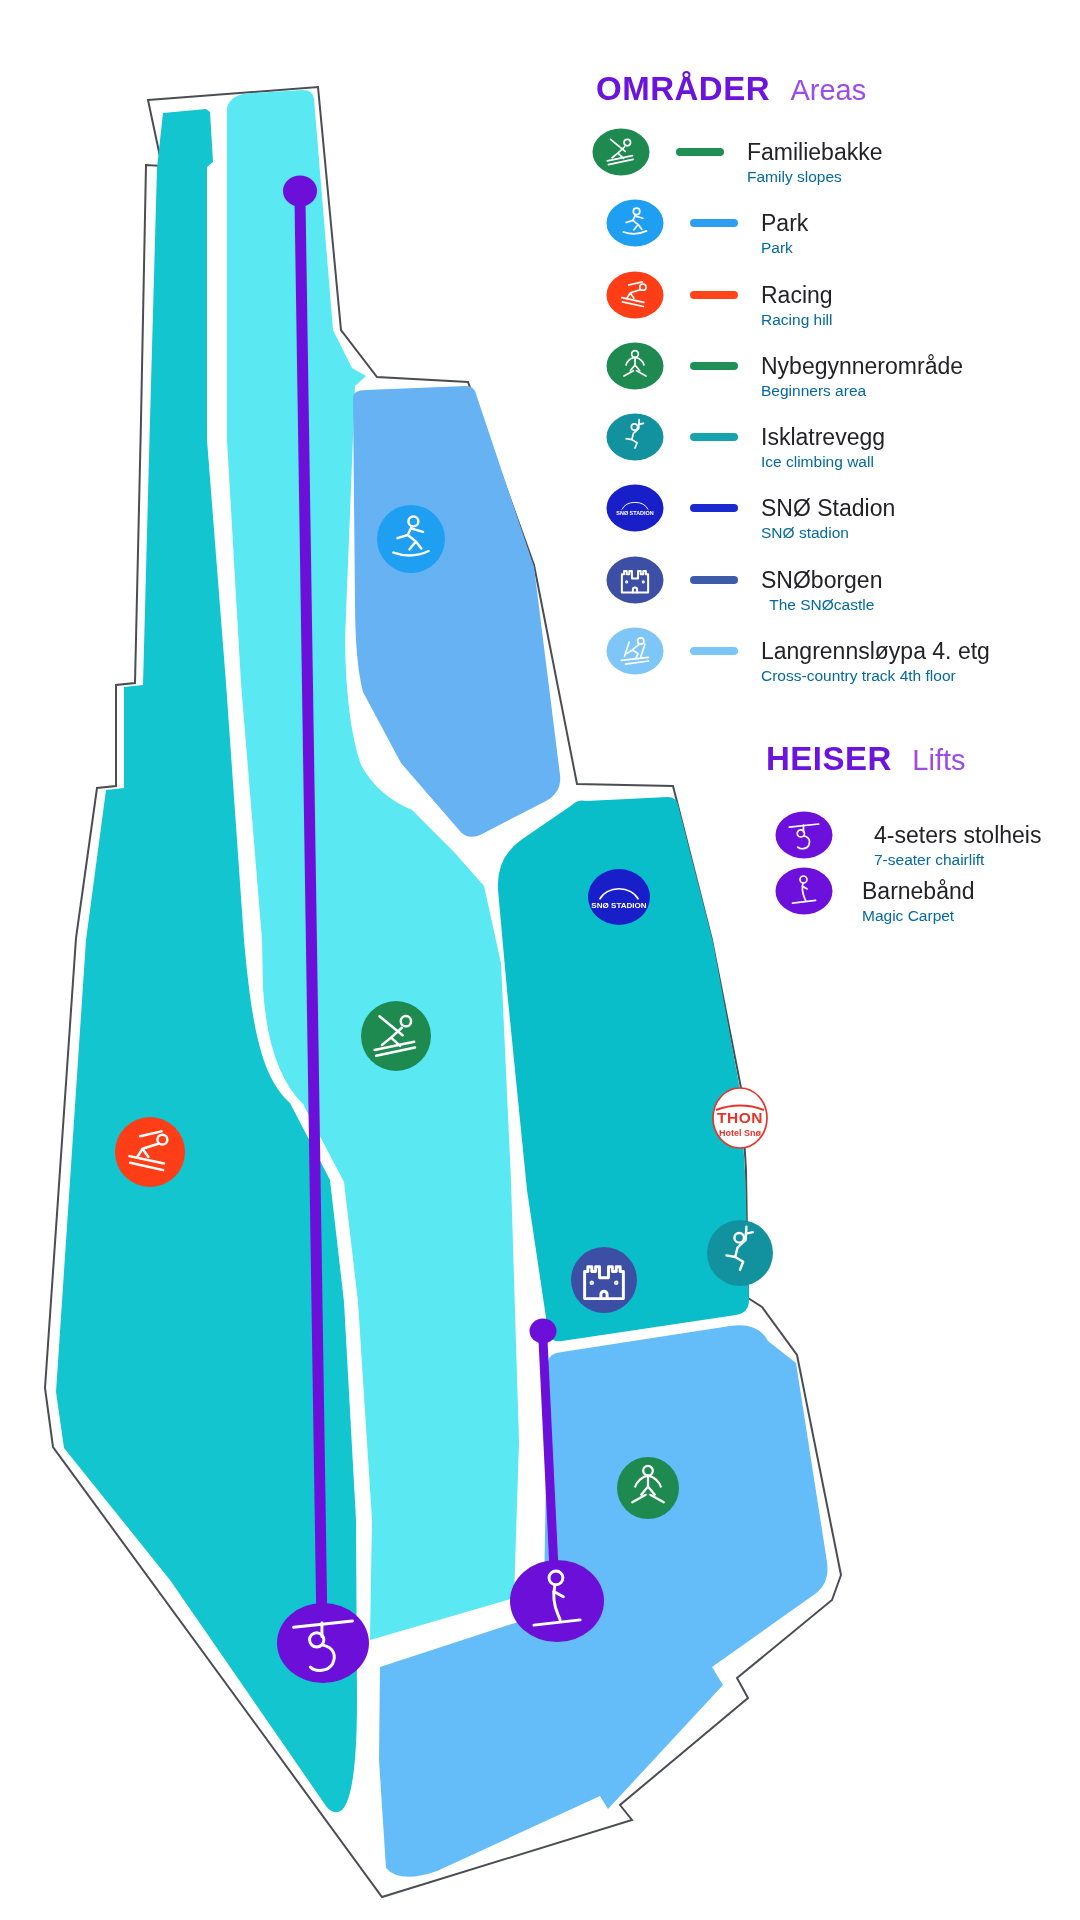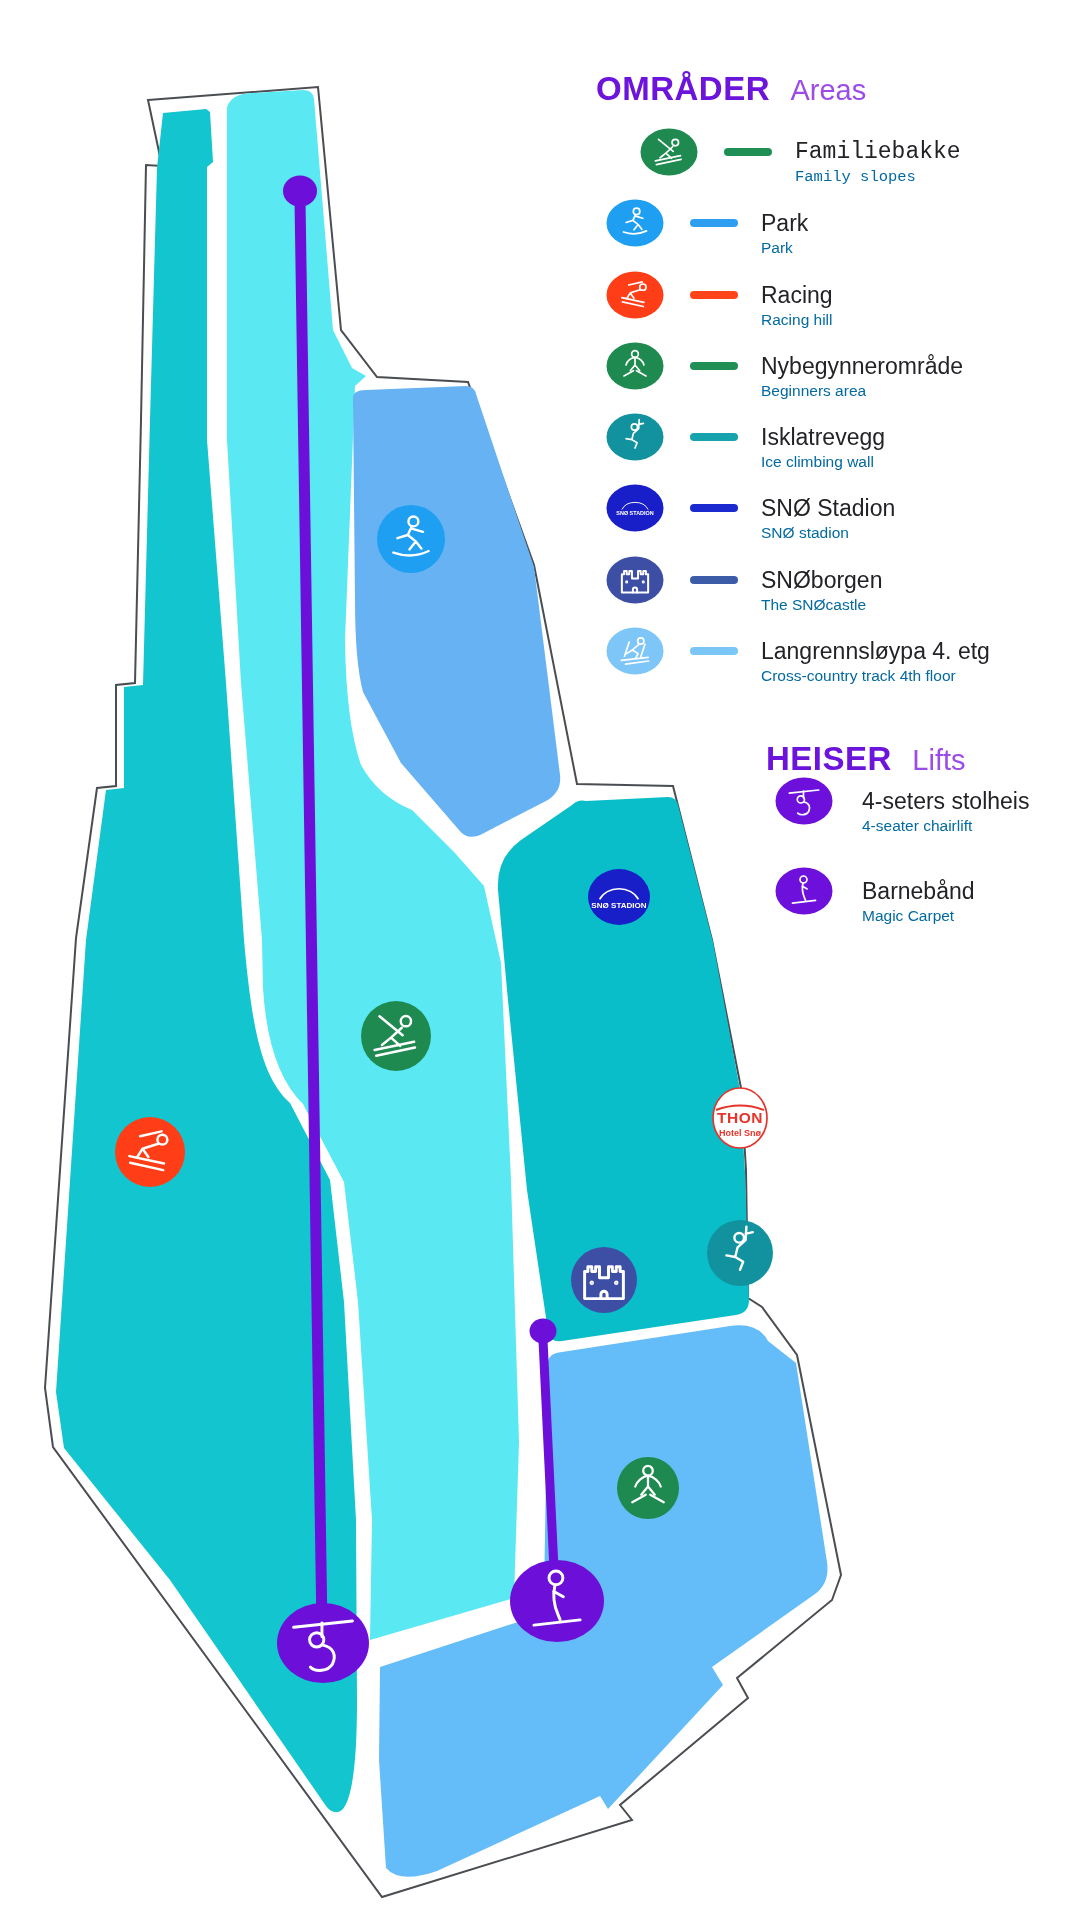--- a/index.html
+++ b/index.html
@@ -148,21 +148,21 @@
       <text x="740" y="1123" font-size="15.5" font-weight="700" letter-spacing="0.5" text-anchor="middle" fill="#E5342B">THON</text>
       <text x="740" y="1136" font-size="9" font-weight="700" text-anchor="middle" fill="#E5342B">Hotel Snø</text>
     </g>
   </svg>
 
   <div class="hdr" style="left:596px;top:70px;">
     <span class="no">OMRÅDER</span>
     <span class="en">Areas</span>
   </div>
 
-  <div class="lrow" style="left:640px;top:124px;font-family:Liberation Mono, monospace;">
+  <div class="lrow" style="left:592px;top:124px;">
     <svg class="iconbox" viewBox="-29 -24 58 48">
       <ellipse rx="28.5" ry="23.5" fill="#1E8A4F"></ellipse>
       <g transform="scale(1.05)" stroke="#fff" fill="none" stroke-width="1.6" stroke-linecap="round" stroke-linejoin="round">
         <circle cx="6" cy="-9" r="3.1"></circle>
         <path d="M3.5,-5 L-3,1 L-8.5,5.5 M-3,1 L2.5,6"></path>
         <path d="M-10,-12 L4,-0.5"></path>
         <path d="M-13,8.5 L11,3.5 M-12,12 L11.5,7"></path>
       </g>
     </svg>
     <svg class="swatch" width="48" height="8">
@@ -257,21 +257,21 @@
     </svg>
     <svg class="swatch" width="48" height="8">
       <rect width="48" height="8" rx="4" fill="#1B2ACF"></rect>
     </svg>
     <div class="labels">
       <div class="main">SNØ Stadion</div>
       <div class="sub">SNØ stadion</div>
     </div>
   </div>
 
-  <div class="lrow" style="left:606px;top:552px;">
+  <div class="lrow" style="left:606px;top:552px;text-align:center;">
     <svg class="iconbox" viewBox="-29 -24 58 48">
       <ellipse rx="28.5" ry="23.5" fill="#3D4FA5"></ellipse>
       <g transform="scale(1.05)" stroke="#fff" fill="none" stroke-width="1.9" stroke-linecap="round" stroke-linejoin="round">
         <path d="M-12.5,12 L-12.5,-5.5 L-10.4,-5.5 L-10.4,-8.5 L-7.9,-8.5 L-7.9,-5.5 L-5.4,-5.5 L-5.4,-8.5 L-2.9,-8.5 L-2.9,-1.5 L2.9,-1.5 L2.9,-8.5 L5.4,-8.5 L5.4,-5.5 L7.9,-5.5 L7.9,-8.5 L10.4,-8.5 L10.4,-5.5 L12.5,-5.5 L12.5,12 Z"></path>
         <path d="M-2,12 L-2,9.2 A2,2 0 0 1 2,9.2 L2,12"></path>
         <circle cx="-7.9" cy="1.8" r="0.5" fill="#fff"></circle>
         <circle cx="7.9" cy="1.8" r="0.5" fill="#fff"></circle>
       </g>
     </svg>
     <svg class="swatch" width="48" height="8">
@@ -300,33 +300,33 @@
       <div class="main">Langrennsløypa 4. etg</div>
       <div class="sub">Cross-country track 4th floor</div>
     </div>
   </div>
 
   <div class="hdr" style="left:766px;top:740px;">
     <span class="no">HEISER</span>
     <span class="en">Lifts</span>
   </div>
 
-  <div class="lrow liftrow" style="left:775px;top:773px;">
+  <div class="lrow liftrow" style="left:775px;top:807px;gap:12px;">
     <svg class="iconbox" viewBox="-29 -24 58 48">
       <ellipse rx="28.5" ry="23.5" fill="#6E10DC"></ellipse>
       <g transform="scale(1.05)" stroke="#fff" fill="none" stroke-width="1.6" stroke-linecap="round" stroke-linejoin="round">
         <path d="M-14,-7.5 L14,-10.5"></path>
         <path d="M-0.5,-9.5 L-0.5,-3"></path>
         <circle cx="-3" cy="-1.5" r="3.4"></circle>
         <path d="M0,1 C5,2 6.5,6 4.5,10 C2.5,13.5 -3.5,14 -6,11.5"></path>
       </g>
     </svg>
     <div class="labels">
       <div class="main">4-seters stolheis</div>
-      <div class="sub">4-seater chairlift</div>
+      <div class="sub">7-seater chairlift</div>
     </div>
   </div>
 
   <div class="lrow liftrow" style="left:775px;top:863px;">
     <svg class="iconbox" viewBox="-29 -24 58 48">
       <ellipse rx="28.5" ry="23.5" fill="#6E10DC"></ellipse>
       <g transform="scale(1.05)" stroke="#fff" fill="none" stroke-width="1.6" stroke-linecap="round" stroke-linejoin="round">
         <circle cx="-0.5" cy="-11" r="3.3"></circle>
         <path d="M-1,-7.5 C-2,-3 -1.5,2 0.5,6.5 L1.5,9"></path>
         <path d="M-1.5,-4.5 L3,-2"></path>

